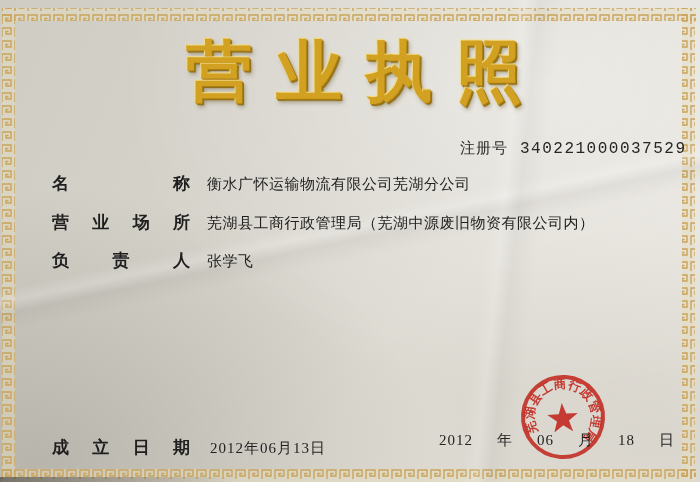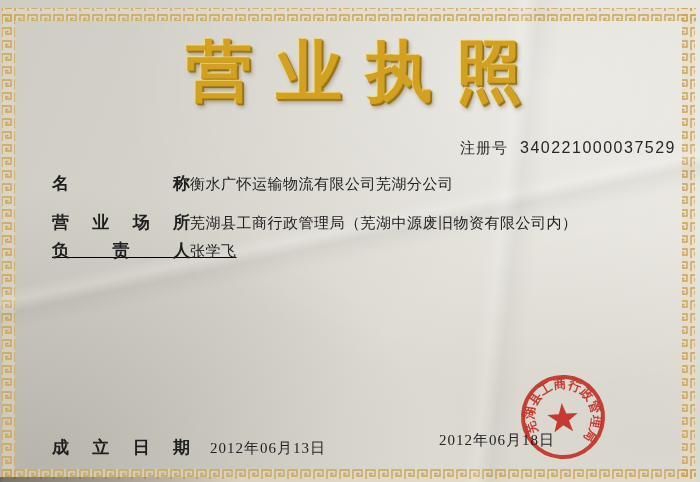--- a/index.html
+++ b/index.html
@@ -38,44 +38,44 @@
        2px  2px 1px #8d6a10,
        3px  4px 4px rgba(80,60,8,0.35);
     white-space:nowrap;
   }
 
   .regline {
     position:absolute; left:460px; top:139px;
     font-size:15px; color:#2a2a2a; letter-spacing:1px;
   }
   .regline .regno {
-    margin-left:12px; font-family:Liberation Sans, sans-serif;
+    margin-left:12px; font-family:Liberation Mono, monospace;
     font-size:16px; letter-spacing:1.5px; color:#262626;
   }
 
   .field-row { position:absolute; left:52px; display:flex; align-items:baseline; }
   .field-label {
     display:inline-block; width:138px; flex:0 0 138px;
     font-size:17px; font-weight:600; color:#1e1e1e;
     text-align:justify; text-align-last:justify;
   }
   .field-value {
-    font-family:"Liberation Serif", serif;
+    margin-left:17px; font-family:"Liberation Serif", serif;
     font-size:15px; color:#1f1f1f; letter-spacing:0.5px; white-space:nowrap;
   }
   .row-name { top:172px;justify-content:flex-end; }
   .row-place { top:211px; }
-  .row-person { top:239px;text-decoration:underline; }
+  .row-person { top:249px; }
   .row-scope { top:287px; }
   .row-est { top:436px; }
   .row-est .field-value { margin-left:20px; letter-spacing:1px; }
 
   .issue-row {
     position:absolute; left:439px; top:431px;
-    display:flex; align-items:baseline; gap:0;
+    display:flex; align-items:baseline; gap:24px;
     font-size:15px; color:#242424;
     font-family:"Liberation Serif", serif; letter-spacing:1px;
   }
   .annual-note {
     position:absolute; left:406px; top:452px;
     font-size:13.5px; color:#242424; letter-spacing:0.5px;
     font-family:"Liberation Serif", serif; white-space:nowrap;
   }
 
   .seal {

